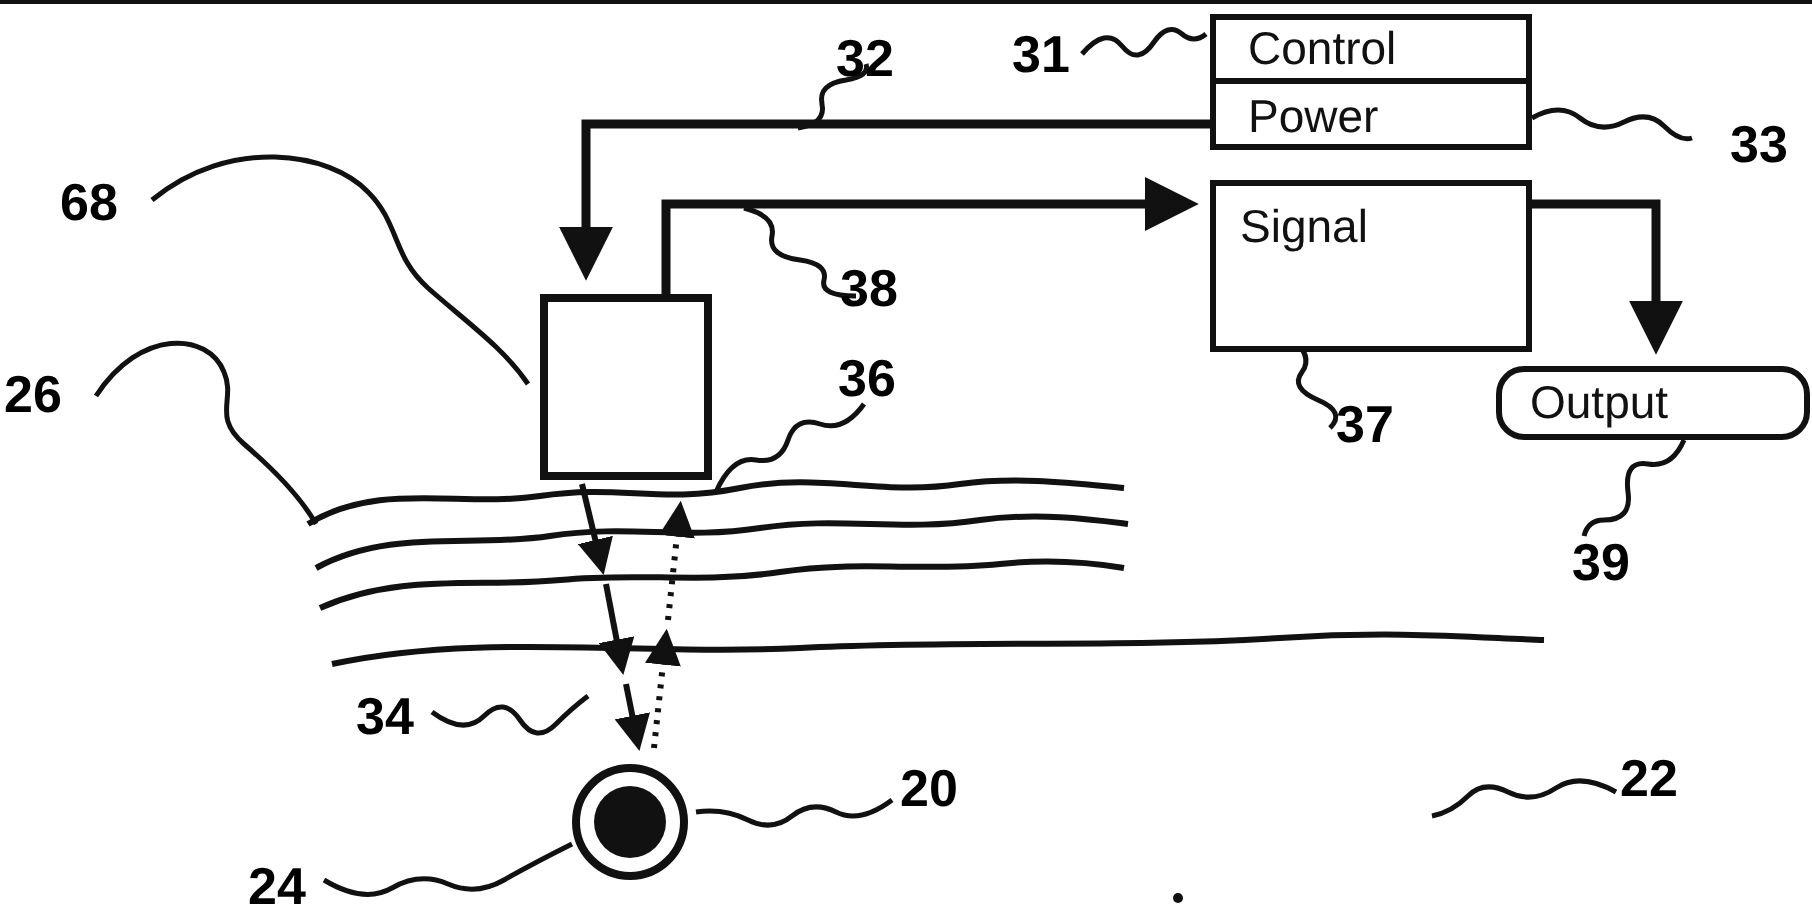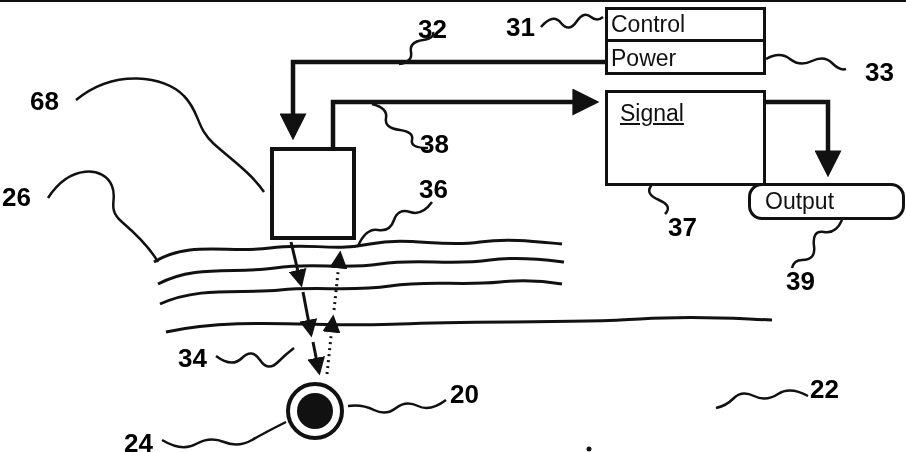--- a/index.html
+++ b/index.html
@@ -17,27 +17,27 @@
     position:absolute;
     border:3px solid #111;
     background:#ffffff;
     box-sizing:border-box;
     font-size:23px;
     line-height:1.25;
     color:#111;
   }
   .box .row{
     display:flex;align-items:center;
-    padding-left:3px;
+    padding-left:16px;
     box-sizing:border-box;
   }
   .cp{left:605px;top:5px;width:161px;height:68px;}
   .cp .row{height:33px;}
   .cp .row.first{border-bottom:3px solid #111;height:32px;}
-  .sp{left:605px;top:88px;width:161px;height:96px;padding:6px 0 0 12px;text-decoration:underline;}
+  .sp{left:605px;top:88px;width:161px;height:86px;padding:6px 0 0 12px;}
   .out{left:748px;top:181px;width:157px;height:37px;display:flex;align-items:center;padding-left:14px;border-radius:14px;}
   .xdcr{left:270px;top:145px;width:86px;height:93px;border-width:4px;}
   .ref{
     position:absolute;
     font-weight:bold;
     font-size:26px;
     color:#000000;
     white-space:nowrap;
   }
 </style>
@@ -108,20 +108,20 @@
 
   <div class="box xdcr"></div>
 
   <div class="ref" style="left:30px;top:84px;">68</div>
   <div class="ref" style="left:2px;top:180px;">26</div>
   <div class="ref" style="left:418px;top:12px;">32</div>
   <div class="ref" style="left:506px;top:10px;">31</div>
   <div class="ref" style="left:846px;top:55px;margin-left:19px;">33</div>
   <div class="ref" style="left:420px;top:127px;">38</div>
   <div class="ref" style="left:419px;top:172px;">36</div>
-  <div class="ref" style="left:668px;top:210px;">37</div>
+  <div class="ref" style="left:668px;top:195px;">37</div>
   <div class="ref" style="left:786px;top:264px;">39</div>
   <div class="ref" style="left:178px;top:341px;">34</div>
   <div class="ref" style="left:450px;top:377px;">20</div>
   <div class="ref" style="left:124px;top:426px;">24</div>
   <div class="ref" style="left:810px;top:372px;">22</div>
 
 </div>
 
 </body></html>

